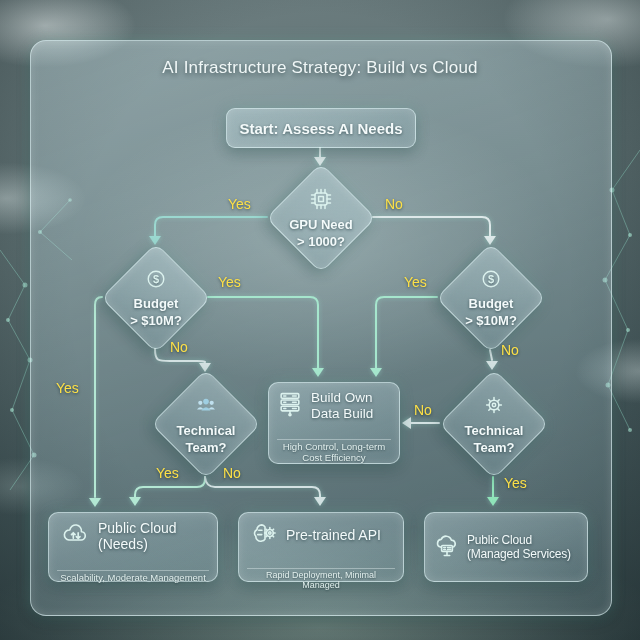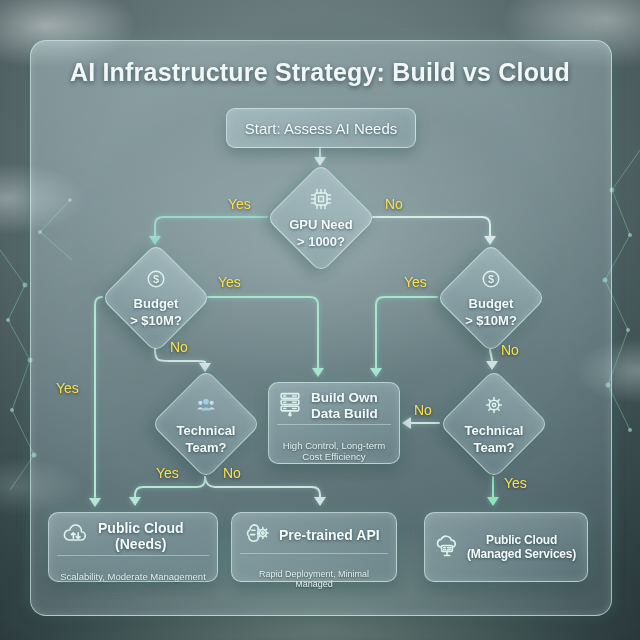--- a/index.html
+++ b/index.html
@@ -18,43 +18,43 @@
   }
   .vignette{position:absolute;inset:0;z-index:0;pointer-events:none;
     background:radial-gradient(ellipse at 50% 45%, transparent 55%, rgba(13,26,28,.42) 100%);}
   #netsvg{position:absolute;inset:0;z-index:1;}
   .panel{position:absolute;left:30px;top:40px;width:580px;height:574px;z-index:2;
     border-radius:16px;
     background:linear-gradient(160deg, rgba(206,222,224,.30), rgba(162,182,186,.20));
     border:1.5px solid rgba(255,255,255,.38);
     box-shadow:0 12px 42px rgba(8,20,24,.35), inset 0 1px 0 rgba(255,255,255,.25), inset 0 0 70px rgba(255,255,255,.07);}
   .title{position:absolute;left:30px;top:58px;width:580px;z-index:5;text-align:center;
-    font-size:25px;font-weight:bold;color:#f0f7f7;letter-spacing:.2px;
+    font-size:17px;font-weight:normal;color:#f0f7f7;letter-spacing:.2px;
     text-shadow:0 2px 5px rgba(5,25,30,.55);}
   #edges{position:absolute;inset:0;z-index:3;
     filter:drop-shadow(0 0 2.5px rgba(160,235,215,.45));}
   .glass{background:linear-gradient(160deg, rgba(208,234,240,.36), rgba(142,178,188,.22));
     border:1.5px solid rgba(228,248,250,.6);
     box-shadow:0 5px 14px rgba(8,28,32,.28), 0 0 14px rgba(150,230,212,.22), inset 0 0 10px rgba(255,255,255,.16);}
   .startbox{position:absolute;left:226px;top:108px;width:188px;height:38px;z-index:4;
     border-radius:9px;display:flex;align-items:center;justify-content:center;
-    font-size:15px;font-weight:normal;color:#f4fafa;text-shadow:0 1px 3px rgba(5,30,35,.55);}
+    font-size:15px;font-weight:bold;color:#f4fafa;text-shadow:0 1px 3px rgba(5,30,35,.55);}
   .diamond{position:absolute;width:76px;height:76px;z-index:4;border-radius:10px;
     transform:rotate(45deg);}
   .dcontent{position:absolute;left:50%;top:50%;width:104px;height:104px;
     transform:translate(-50%,-50%) rotate(-45deg);
     display:flex;flex-direction:column;align-items:center;justify-content:center;gap:1px;
     font-size:13px;font-weight:bold;color:#f3fafa;text-align:center;line-height:1.2;
     text-shadow:0 1px 3px rgba(5,30,35,.55);}
   .dcontent svg{margin-bottom:2px;}
   .outcome{position:absolute;z-index:4;border-radius:10px;display:flex;flex-direction:column;
     padding:7px 8px 5px;box-sizing:border-box;color:#f3fafa;}
   .orow{display:flex;align-items:center;gap:7px;flex:1;padding-left:4px;}
-  .otitle{font-weight:bold;line-height:1.15;text-shadow:0 1px 3px rgba(5,30,35,.55);text-align:center;}
-  .osub{border-top:1px solid rgba(240,250,250,.38);margin-top:3px;padding-top:15px;
+  .otitle{font-weight:normal;line-height:1.15;text-shadow:0 1px 3px rgba(5,30,35,.55);}
+  .osub{border-top:1px solid rgba(240,250,250,.38);margin-top:18px;padding-top:1px;
     text-align:center;font-size:9.5px;color:#e2efed;text-shadow:0 1px 2px rgba(5,30,35,.5);}
   .lbl{position:absolute;z-index:5;font-size:14px;color:#fde047;
     text-shadow:0 1px 3px rgba(5,28,32,.6);}
   .icon-stroke{stroke:#dcf2ee;stroke-width:1.5;fill:none;stroke-linecap:round;stroke-linejoin:round;}
 </style>
 </head>
 <body>
 
 <div class="vignette"></div>
 
@@ -221,21 +221,21 @@
       </svg>
     </span>
     <div class="otitle" style="font-size:14px;">
       <div>Public Cloud</div>
       <div>(Needs)</div>
     </div>
   </div>
   <div class="osub">Scalability, Moderate Management</div>
 </div>
 
-<div class="outcome glass" style="left:231px;top:512px;width:166px;height:70px;">
+<div class="outcome glass" style="left:238px;top:512px;width:166px;height:70px;">
   <div class="orow">
     <span>
       <svg width="28" height="26" viewBox="0 0 26 24" class="icon-stroke">
         <path d="M10,4.5 a4.5,4.5 0 0 0 -4.5,4.5 a3.6,3.6 0 0 0 -1,6 a4.2,4.2 0 0 0 5.5,4.4 a3.4,3.4 0 0 0 3,-1.7 V6.3 A4.5,4.5 0 0 0 10,4.5 Z"></path>
         <path d="M7.2,9.5 h3 M6.2,13.5 h3.8"></path>
         <circle cx="17.5" cy="12" r="3.2"></circle>
         <circle cx="17.5" cy="12" r="1.1"></circle>
         <path d="M17.5,8.8 V7 M17.5,15.2 V17 M14.3,12 H12.6 M20.7,12 H22.4 M15.2,9.7 L14,8.5 M19.8,9.7 L21,8.5 M15.2,14.3 L14,15.5 M19.8,14.3 L21,15.5"></path>
       </svg>
     </span>

